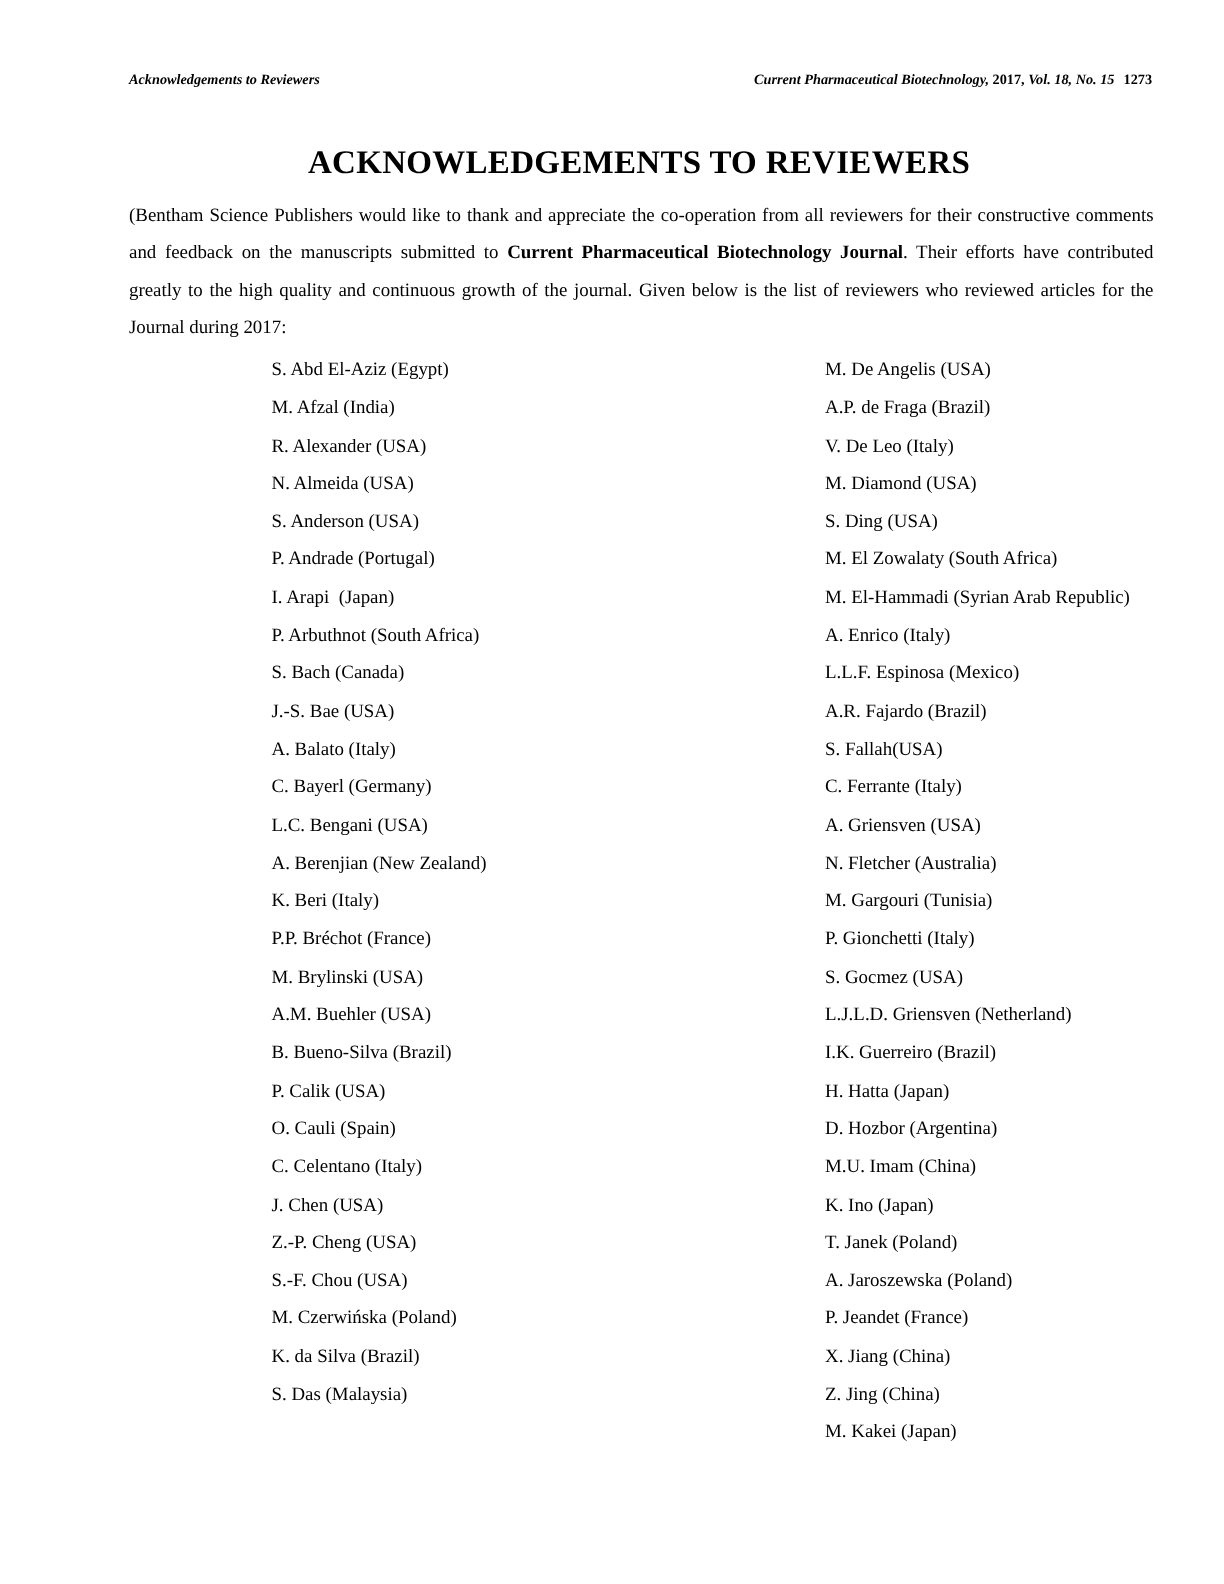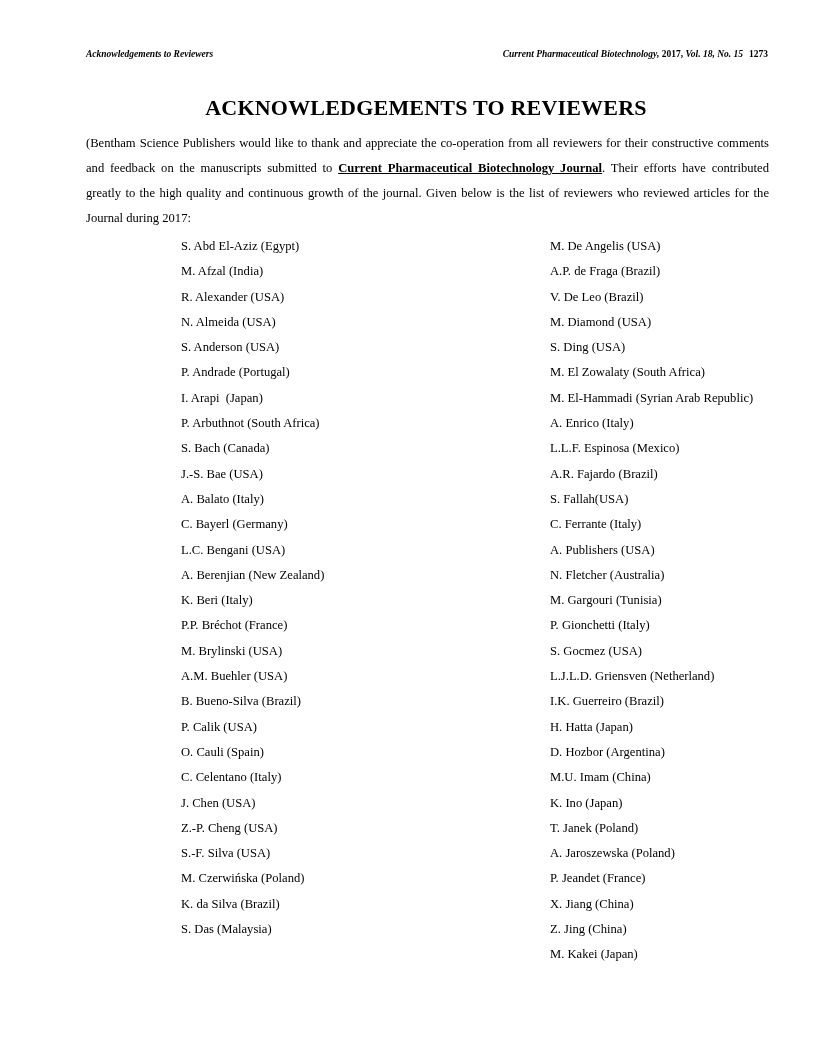--- a/index.html
+++ b/index.html
@@ -60,21 +60,20 @@
       top: 118px;
       left: 86px;
       width: 683px;
       font-size: 12.6px;
       line-height: 25.3px;
       text-align: justify;
       text-align-last: left;
     }
     .intro b {
       font-weight: bold;
-      text-decoration: underline;
     }
     .col {
       position: absolute;
       top: 236px;
       list-style: none;
       margin: 0;
       padding: 0;
       font-size: 12.6px;
     }
     .col li {
@@ -120,40 +119,40 @@
   <li>K. Beri (Italy)</li>
   <li>P.P. Bréchot (France)</li>
   <li>M. Brylinski (USA)</li>
   <li>A.M. Buehler (USA)</li>
   <li>B. Bueno-Silva (Brazil)</li>
   <li>P. Calik (USA)</li>
   <li>O. Cauli (Spain)</li>
   <li>C. Celentano (Italy)</li>
   <li>J. Chen (USA)</li>
   <li>Z.-P. Cheng (USA)</li>
-  <li>S.-F. Silva (USA)</li>
+  <li>S.-F. Chou (USA)</li>
   <li>M. Czerwińska (Poland)</li>
   <li>K. da Silva (Brazil)</li>
   <li>S. Das (Malaysia)</li>
 </ul>
 
 <ul class="col col-right">
   <li>M. De Angelis (USA)</li>
   <li>A.P. de Fraga (Brazil)</li>
-  <li>V. De Leo (Brazil)</li>
+  <li>V. De Leo (Italy)</li>
   <li>M. Diamond (USA)</li>
   <li>S. Ding (USA)</li>
   <li>M. El Zowalaty (South Africa)</li>
   <li>M. El-Hammadi (Syrian Arab Republic)</li>
   <li>A. Enrico (Italy)</li>
   <li>L.L.F. Espinosa (Mexico)</li>
   <li>A.R. Fajardo (Brazil)</li>
   <li>S. Fallah(USA)</li>
   <li>C. Ferrante (Italy)</li>
-  <li>A. Publishers (USA)</li>
+  <li>A. Griensven (USA)</li>
   <li>N. Fletcher (Australia)</li>
   <li>M. Gargouri (Tunisia)</li>
   <li>P. Gionchetti (Italy)</li>
   <li>S. Gocmez (USA)</li>
   <li>L.J.L.D. Griensven (Netherland)</li>
   <li>I.K. Guerreiro (Brazil)</li>
   <li>H. Hatta (Japan)</li>
   <li>D. Hozbor (Argentina)</li>
   <li>M.U. Imam (China)</li>
   <li>K. Ino (Japan)</li>

